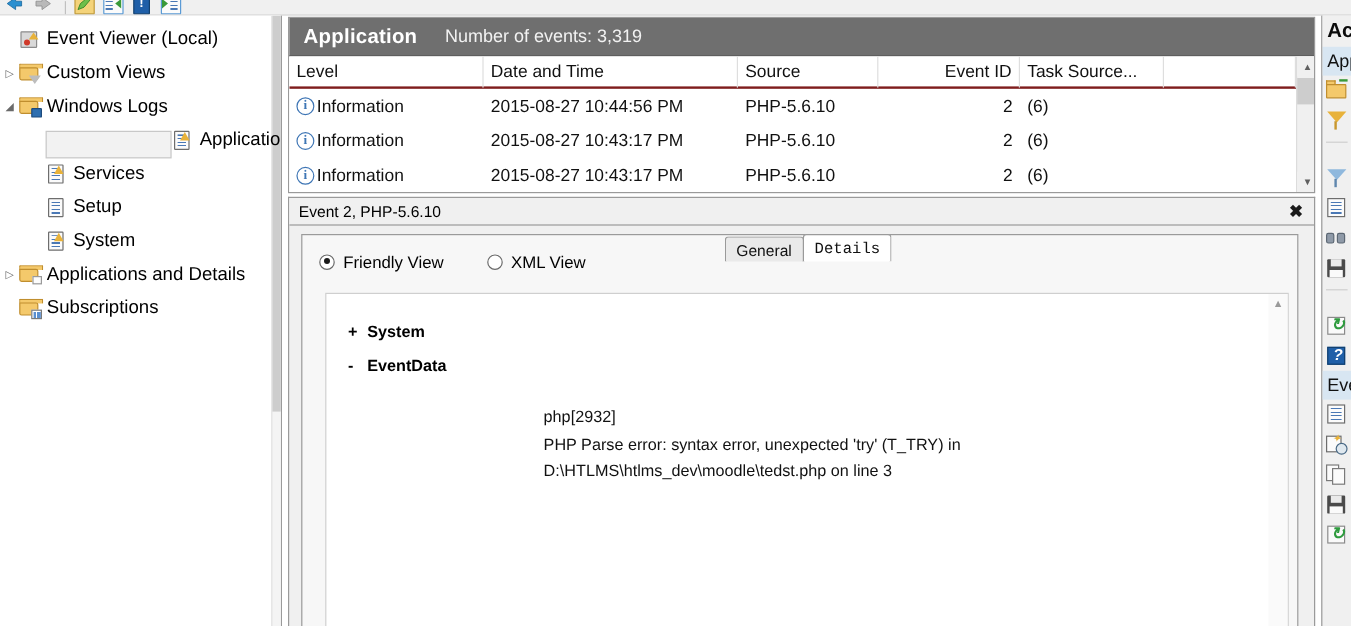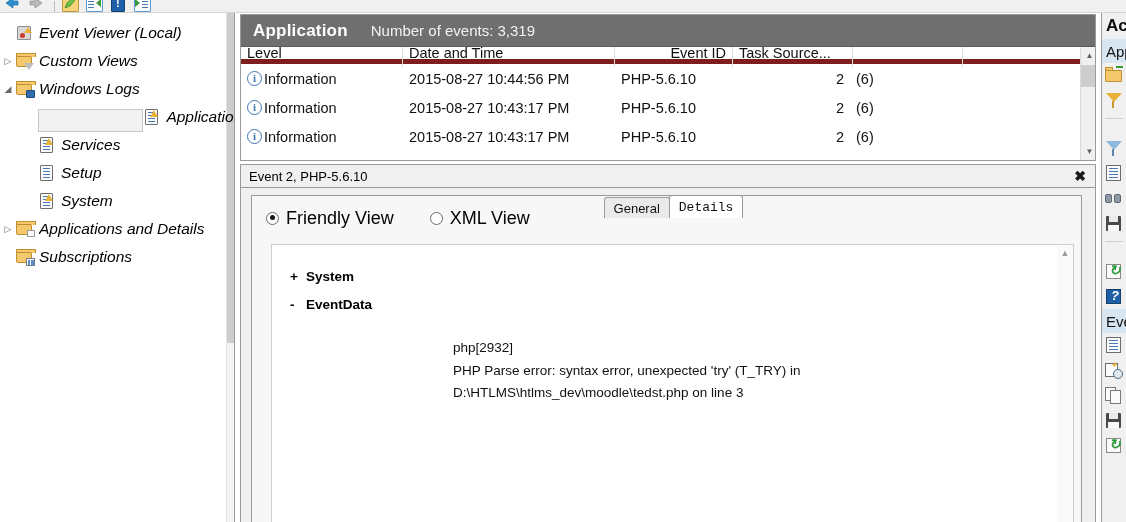--- a/index.html
+++ b/index.html
@@ -76,21 +76,20 @@
     font-size: 9px;
   }
   .tree-ico {
     width: 17px; height: 16px;
     flex: 0 0 auto;
     margin-right: 6px;
     position: relative;
   }
   .tree-label {
     overflow: hidden;
-    font-style: italic;
   }
   .sel-box {
     position: absolute;
     top: 3px; height: 23px;
     background: #f2f2f2;
     border: 1px solid #c8c8c8;
     z-index: 0;
   }
   .tree-item > * { position: relative; z-index: 1; }
 
@@ -188,23 +187,23 @@
 
   .grid {
     position: relative;
     width: 856px;
     height: 113px;
     background: #fff;
     overflow: hidden;
   }
   .grid-head {
     display: flex;
-    height: 17px;
+    height: 27px;
     background: #ffffff;
-    border-bottom: 5px solid #7f1d1d;
+    border-bottom: 2px solid #7f1d1d;
     align-items: center;
   }
   .gh {
     height: 27px;
     display: flex; align-items: center;
     font-size: 14.5px;
     padding: 0 6px;
     border-right: 1px solid #dedede;
     color: #111;
     overflow: hidden;
@@ -325,21 +324,21 @@
     left: 10px; top: 30px;
     width: 831px; height: 333px;
     background: #f7f7f7;
     border: 1px solid #9a9a9a;
     z-index: 1;
   }
   .radios {
     display: flex;
     align-items: center;
     padding: 10px 0 0 14px;
-    font-size: 18px;
+    font-size: 14px;
     height: 34px;
   }
   .radio {
     display: flex; align-items: center; margin-right: 36px;
   }
   .radio .dot {
     width: 13px; height: 13px;
     border: 1.4px solid #6a6a6a;
     border-radius: 50%;
     margin-right: 7px;
@@ -626,20 +625,21 @@
 
     <div class="list-frame">
       <div class="list-header-bar">
         <span class="lh-title">Application</span>
         <span class="lh-count">Number of events: 3,319</span>
       </div>
       <div class="grid">
         <div class="grid-head" id="grid-head">
             <div class="gh" style="width: 162px;">Level</div>
             <div class="gh" style="width: 212px;">Date and Time</div>
+            <div class="gh" style="width: 117px;">Source</div>
             <div class="gh num" style="width: 118px;">Event ID</div>
             <div class="gh" style="width: 120px;">Task Source...</div>
             <div class="gh" style="width: 110px;"></div>
           </div>
         <div id="grid-body">
             <div class="grow">
               <div class="gc" style="width: 162px;">
                 <span class="info-ico">i</span>
                 <span>Information</span>
               </div>

